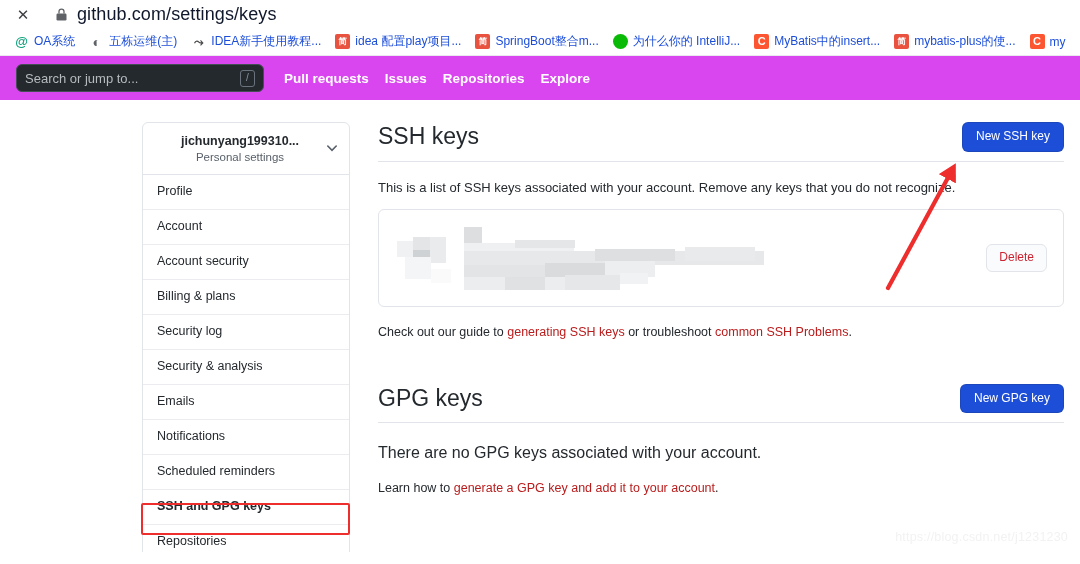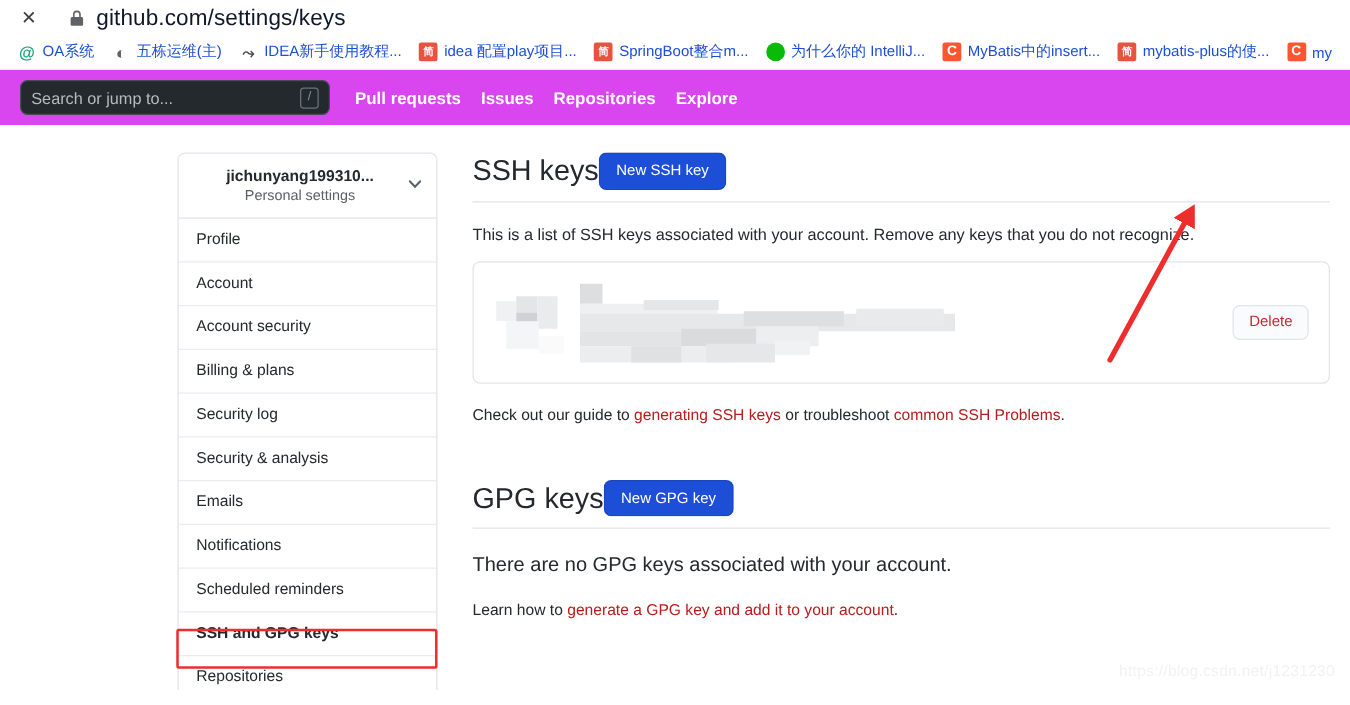--- a/index.html
+++ b/index.html
@@ -221,20 +221,21 @@
 
   
   .main {
     margin-left: 28px;
     width: 686px;
     flex: 0 0 auto;
   }
   .sec-head {
     display: flex;
     align-items: center;
+    justify-content: space-between;
     padding-bottom: 9px;
     border-bottom: 1px solid #e1e4e8;
   }
   .sec-title {
     font-size: 23px;
     font-weight: normal;
     color: #24292e;
     line-height: 1.25;
     margin: 0;
   }

